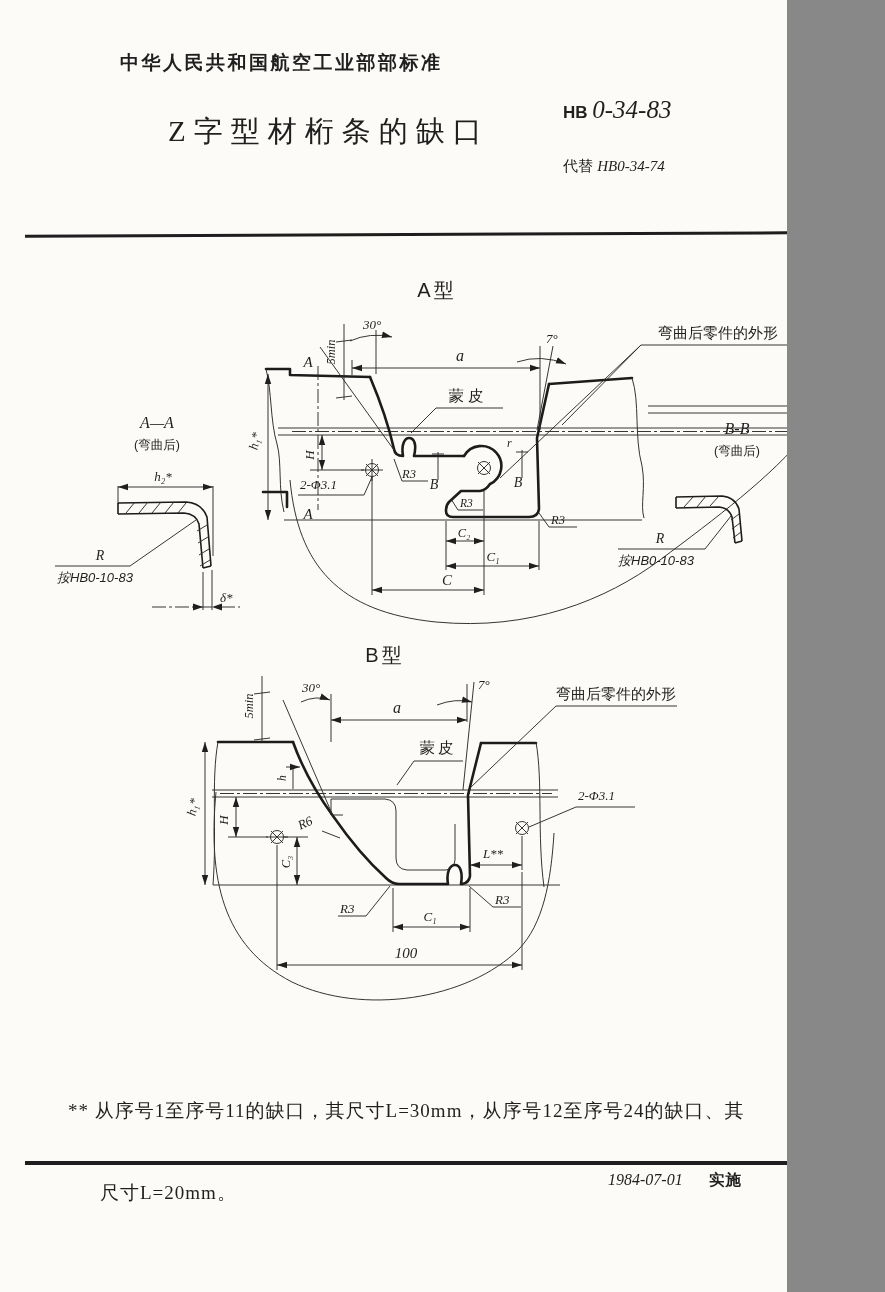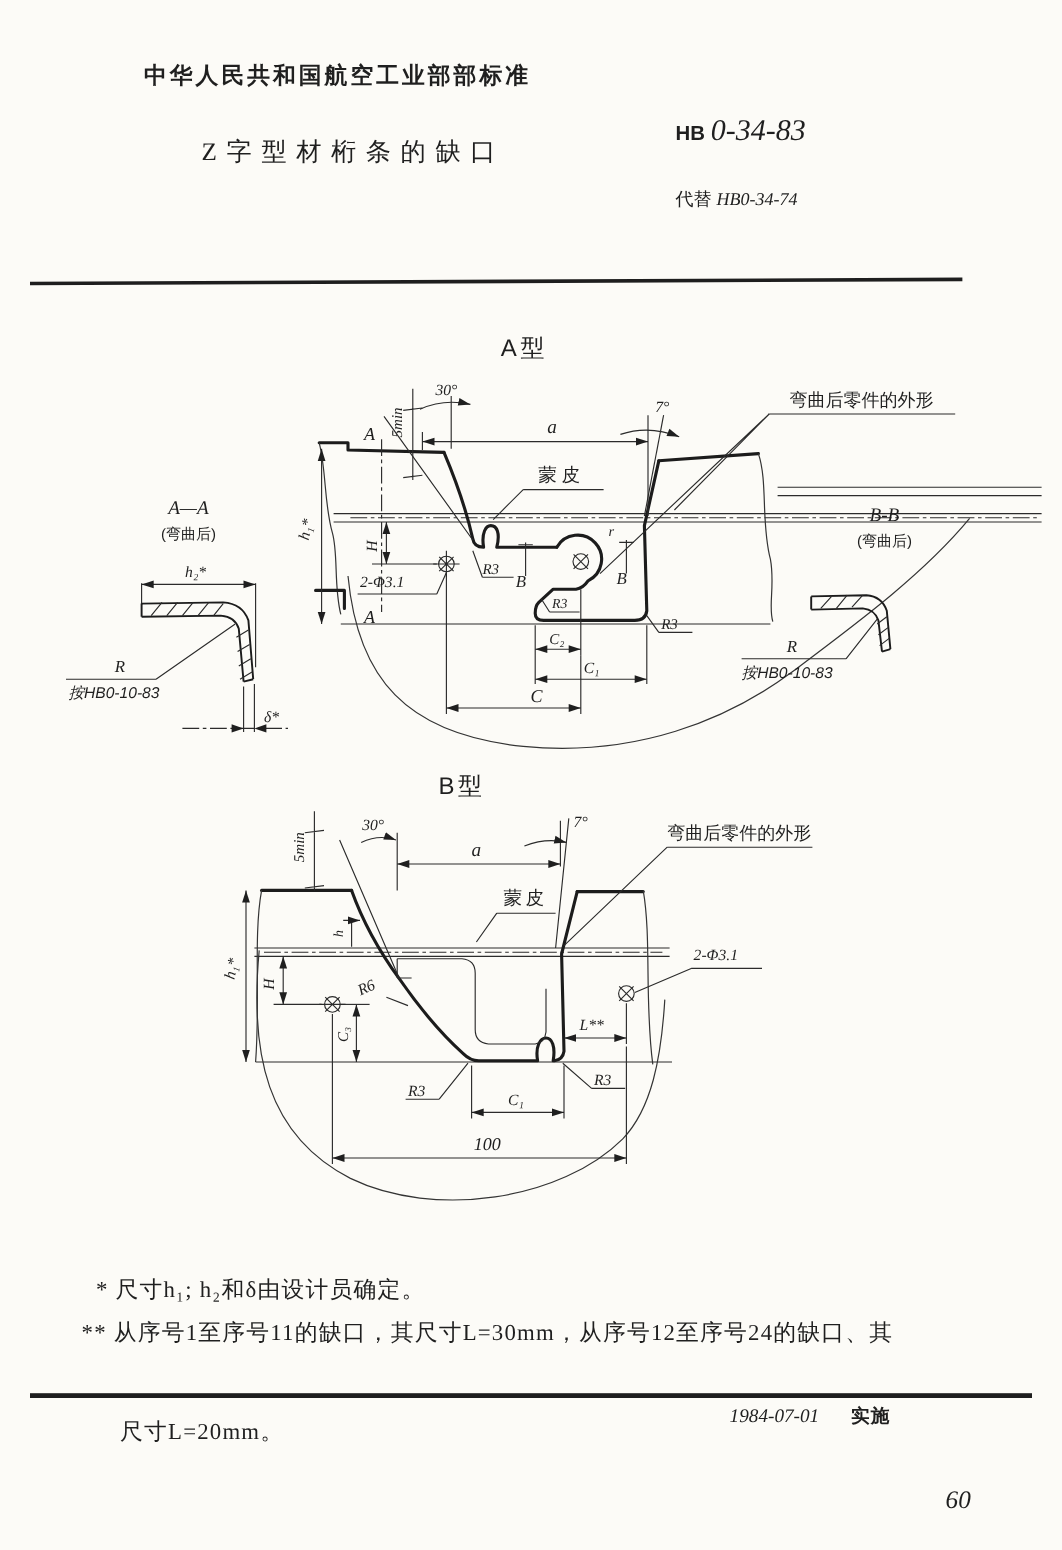--- a/index.html
+++ b/index.html
@@ -1,20 +1,20 @@
 <!DOCTYPE html>
 <html><head>
 <meta charset="utf-8">
 <style>
   html,body{margin:0;padding:0;background:#888;}
-  .page{position:relative;width:885px;height:1292px;background:#fcfbf7;overflow:hidden;
+  .page{position:relative;width:787px;height:1292px;background:#fcfbf7;overflow:hidden;
         font-family:"Liberation Sans",sans-serif;color:#1f1f1f;}
   .abs{position:absolute;}
   .hdr{font-weight:bold;font-size:19px;letter-spacing:2.5px;}
-  .doc-title{font-size:21px;letter-spacing:8px;font-family:"Liberation Serif",serif;}
+  .doc-title{font-size:29px;letter-spacing:8px;font-family:"Liberation Serif",serif;}
   .hand{font-family:"Liberation Serif",serif;font-style:italic;}
   .stdno{font-size:17px;}
   .rep{font-size:15px;}
   .rule{background:#1e1e1e;}
   .note{font-size:19px;font-family:"Liberation Serif",serif;letter-spacing:1px;white-space:nowrap;}
   .foot{font-size:16px;white-space:nowrap;}
   .foot b{font-size:15.5px;letter-spacing:1px;}
   .pageno{font-size:21px;}
   svg text{fill:#1f1f1f;}
   .t-dim{font-family:"Liberation Serif",serif;font-style:italic;}
@@ -261,21 +261,20 @@
         <path class="tn" d="M393,927 L470,927" marker-start="url(#ar)" marker-end="url(#ar)"></path>
         <text class="t-dim" font-size="13" text-anchor="middle" x="430" y="921">C₁</text>
 
         <path class="tn" d="M277,845 V970 M522,872 V970"></path>
         <path class="tn" d="M277,965 L522,965" marker-start="url(#ar)" marker-end="url(#ar)"></path>
         <text class="t-dim" font-size="15" text-anchor="middle" x="406" y="958">100</text>
       </g>
     </g>
   </svg>
 
-  <div class="abs note" style="left:80px;top:1062px;">* 尺寸h₁; h₂和δ由设计员确定。</div>
   <div class="abs note" style="left:68px;top:1098px;">** 从序号1至序号11的缺口，其尺寸L=30mm，从序号12至序号24的缺口、其</div>
   <div class="abs note" style="left:100px;top:1134px;margin-top:46px;">尺寸L=20mm。</div>
 
   <div class="abs rule" style="left:25px;top:1161px;width:835px;height:3.5px;"></div>
   <div class="abs foot" style="left:608px;top:1170px;">
     <span class="hand">1984-07-01</span>
     <b style="margin-left:22px;">实施</b>
   </div>
   <div class="abs hand pageno" style="left:788px;top:1238px;">60</div>
 </div>

